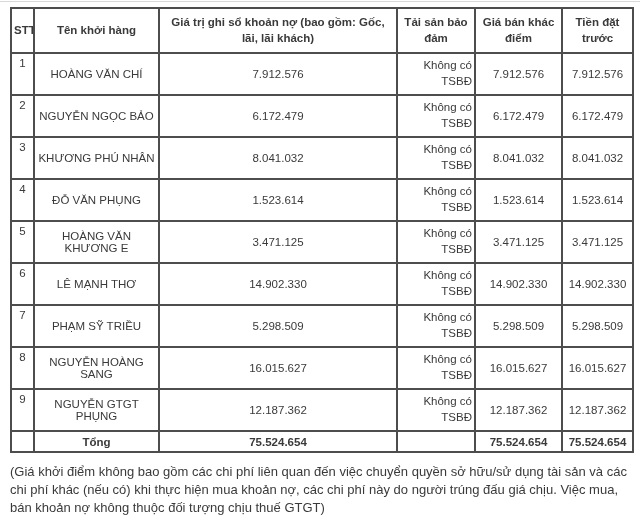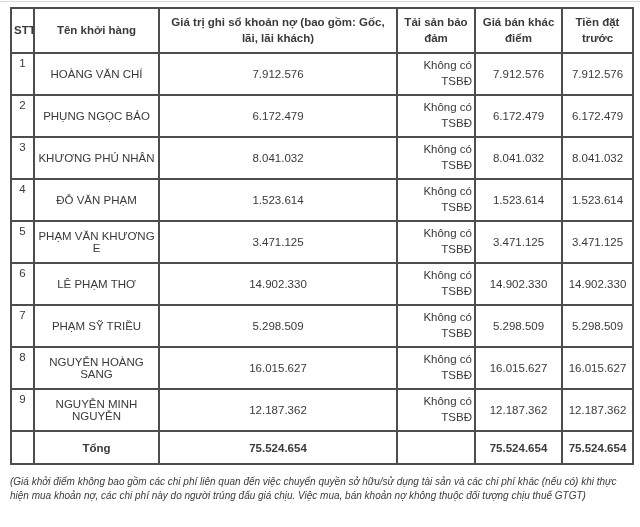--- a/index.html
+++ b/index.html
@@ -42,26 +42,25 @@
   .debt-table td.stt {
     vertical-align: top;
     padding-top: 3px;
   }
   .debt-table td.collateral {
     text-align: right;
     padding-left: 18px;
     line-height: 1.35;
     width: 58px;
   }
-  .debt-table tr.total-row { height: 33px; margin-left: 28px; }
+  .debt-table tr.total-row { height: 21px; margin-left: 28px; }
   .debt-table tr.total-row td { font-weight: bold; }
   .footer-note {
     margin: 10px 8px 0 10px;
-    font-size: 10px;
-    font-style: italic;
+    font-size: 13px;
     line-height: 1.4;
     color: #3a3a3a;
   }
 </style>
 </head>
 <body>
 
 <div class="top-divider"></div>
 
 <table class="debt-table">
@@ -87,53 +86,53 @@
       <tr class="data-row">
         <td class="stt">1</td>
         <td class="name">HOÀNG VĂN CHÍ</td>
         <td class="value">7.912.576</td>
         <td class="collateral">Không có TSBĐ</td>
         <td class="value">7.912.576</td>
         <td class="value">7.912.576</td>
       </tr>
       <tr class="data-row">
         <td class="stt">2</td>
-        <td class="name">PHỤNG NGỌC BẢO</td>
+        <td class="name">NGUYỄN NGỌC BẢO</td>
         <td class="value">6.172.479</td>
         <td class="collateral">Không có TSBĐ</td>
         <td class="value">6.172.479</td>
         <td class="value">6.172.479</td>
       </tr>
       <tr class="data-row">
         <td class="stt">3</td>
         <td class="name">KHƯƠNG PHÚ NHÂN</td>
         <td class="value">8.041.032</td>
         <td class="collateral">Không có TSBĐ</td>
         <td class="value">8.041.032</td>
         <td class="value">8.041.032</td>
       </tr>
       <tr class="data-row">
         <td class="stt">4</td>
-        <td class="name">ĐỖ VĂN PHẠM</td>
+        <td class="name">ĐỖ VĂN PHỤNG</td>
         <td class="value">1.523.614</td>
         <td class="collateral">Không có TSBĐ</td>
         <td class="value">1.523.614</td>
         <td class="value">1.523.614</td>
       </tr>
       <tr class="data-row">
         <td class="stt">5</td>
-        <td class="name">PHẠM VĂN KHƯƠNG E</td>
+        <td class="name">HOÀNG VĂN KHƯƠNG E</td>
         <td class="value">3.471.125</td>
         <td class="collateral">Không có TSBĐ</td>
         <td class="value">3.471.125</td>
         <td class="value">3.471.125</td>
       </tr>
       <tr class="data-row">
         <td class="stt">6</td>
-        <td class="name">LÊ PHẠM THƠ</td>
+        <td class="name">LÊ MẠNH THƠ</td>
         <td class="value">14.902.330</td>
         <td class="collateral">Không có TSBĐ</td>
         <td class="value">14.902.330</td>
         <td class="value">14.902.330</td>
       </tr>
       <tr class="data-row">
         <td class="stt">7</td>
         <td class="name">PHẠM SỸ TRIỀU</td>
         <td class="value">5.298.509</td>
         <td class="collateral">Không có TSBĐ</td>
@@ -143,21 +142,21 @@
       <tr class="data-row">
         <td class="stt">8</td>
         <td class="name">NGUYỄN HOÀNG SANG</td>
         <td class="value">16.015.627</td>
         <td class="collateral">Không có TSBĐ</td>
         <td class="value">16.015.627</td>
         <td class="value">16.015.627</td>
       </tr>
       <tr class="data-row">
         <td class="stt">9</td>
-        <td class="name">NGUYỄN MINH NGUYỄN</td>
+        <td class="name">NGUYỄN GTGT PHỤNG</td>
         <td class="value">12.187.362</td>
         <td class="collateral">Không có TSBĐ</td>
         <td class="value">12.187.362</td>
         <td class="value">12.187.362</td>
       </tr>
     </tbody>
   <tbody>
     <tr class="total-row">
       <td class="stt"></td>
       <td>Tổng</td>

